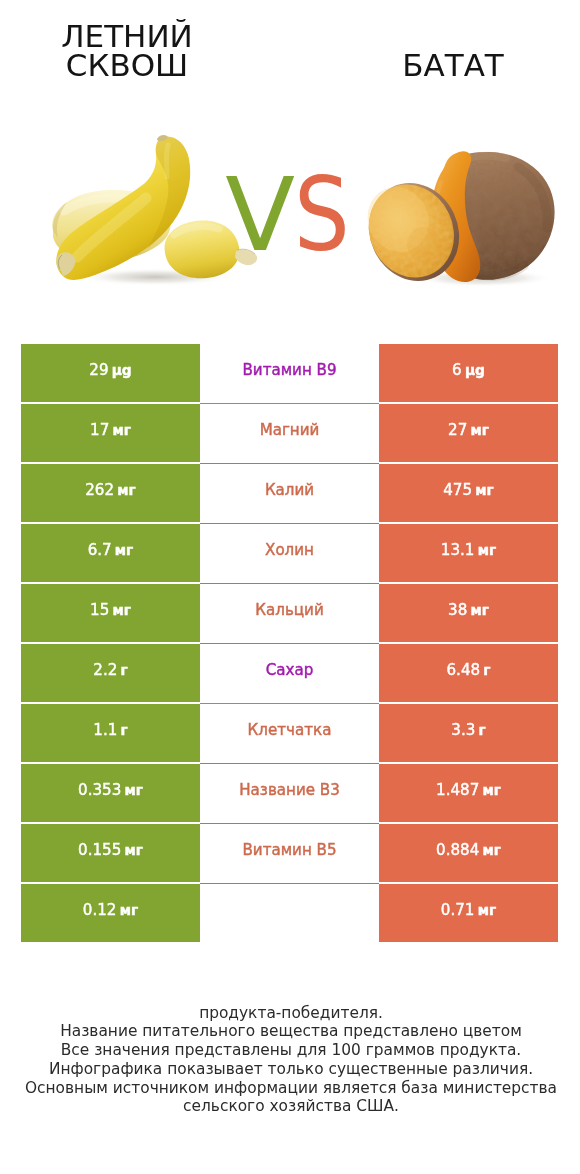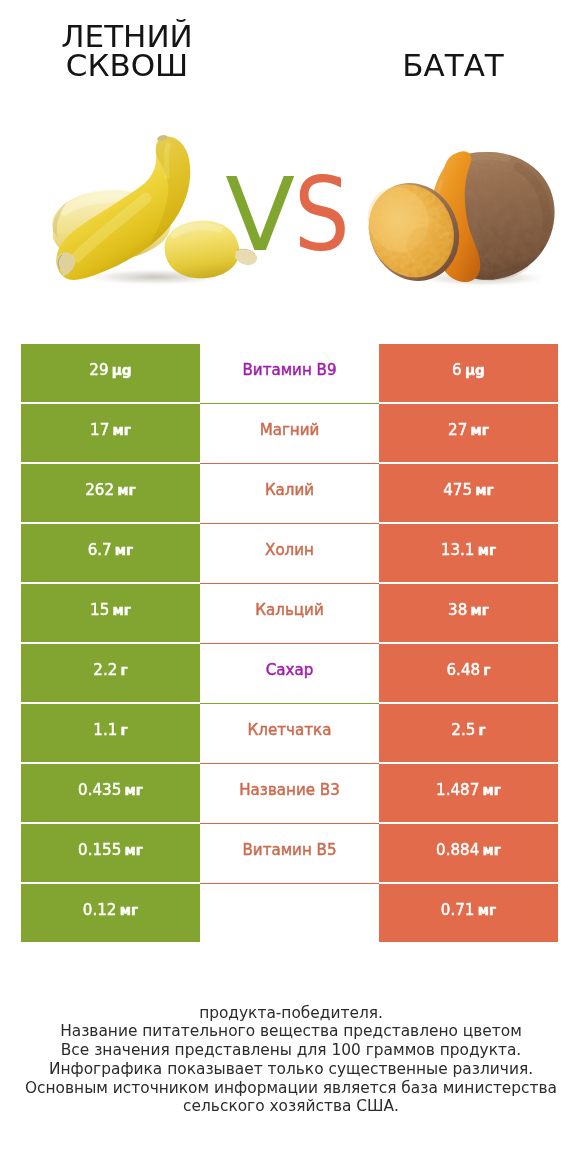--- a/index.html
+++ b/index.html
@@ -300,27 +300,27 @@
           <span class="unit">г</span>
         </div>
       </div>
       <div class="row">
         <div class="cell cell-left">
           <span class="num">1.1</span>
           <span class="unit">г</span>
         </div>
         <div class="cell cell-mid win-orange">Клетчатка</div>
         <div class="cell cell-right">
-          <span class="num">2.5</span>
+          <span class="num">3.3</span>
           <span class="unit">г</span>
         </div>
       </div>
       <div class="row">
         <div class="cell cell-left">
-          <span class="num">0.435</span>
+          <span class="num">0.353</span>
           <span class="unit">мг</span>
         </div>
         <div class="cell cell-mid win-orange">Название B3</div>
         <div class="cell cell-right">
           <span class="num">1.487</span>
           <span class="unit">мг</span>
         </div>
       </div>
       <div class="row">
         <div class="cell cell-left">

